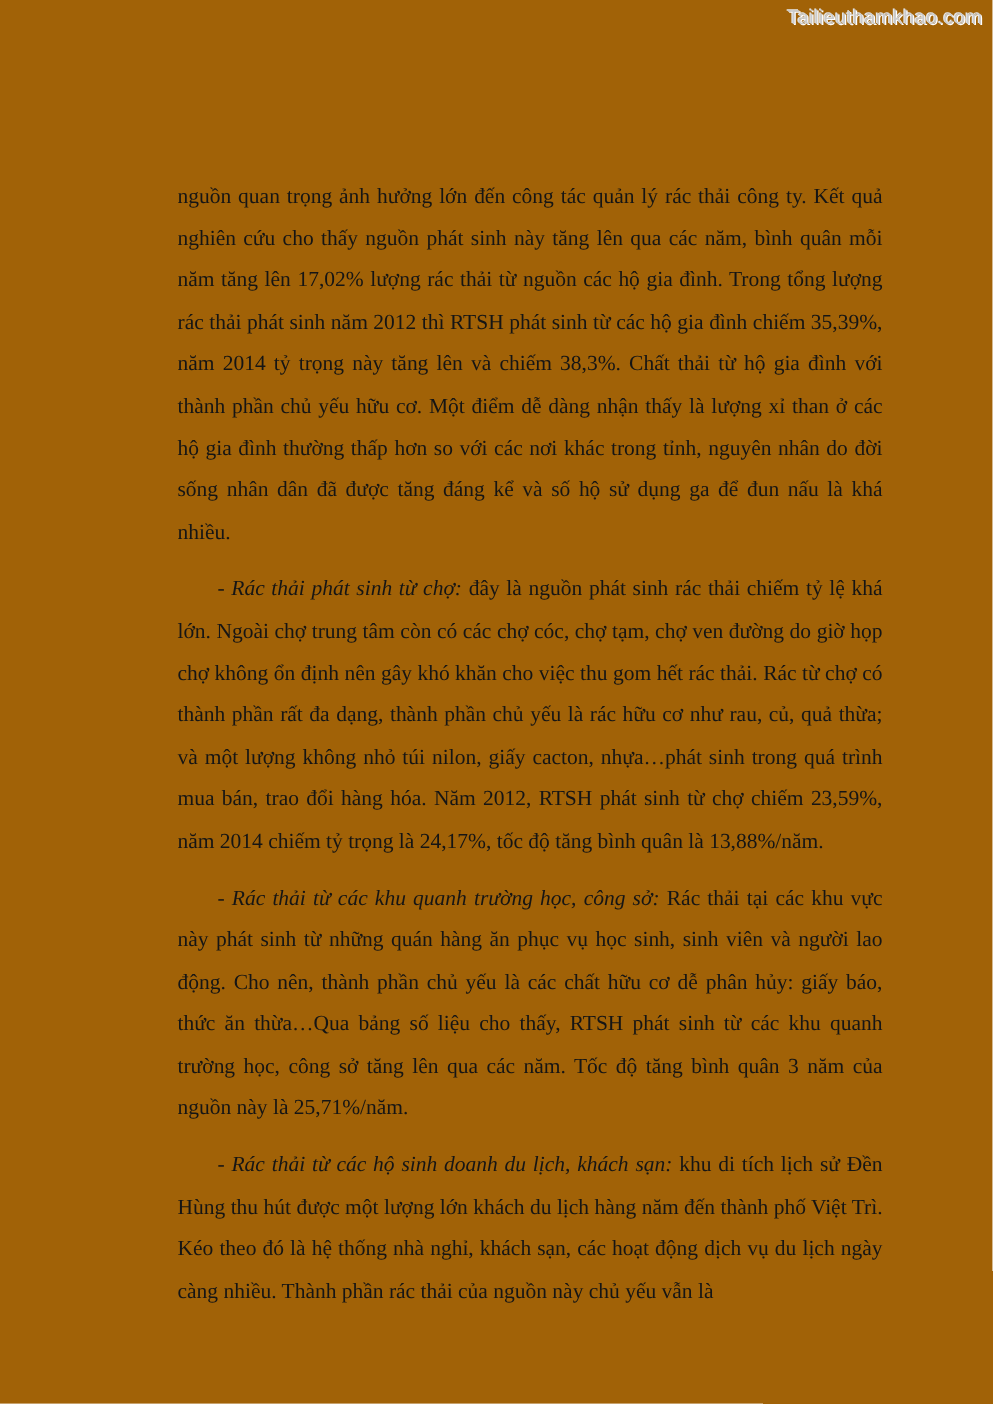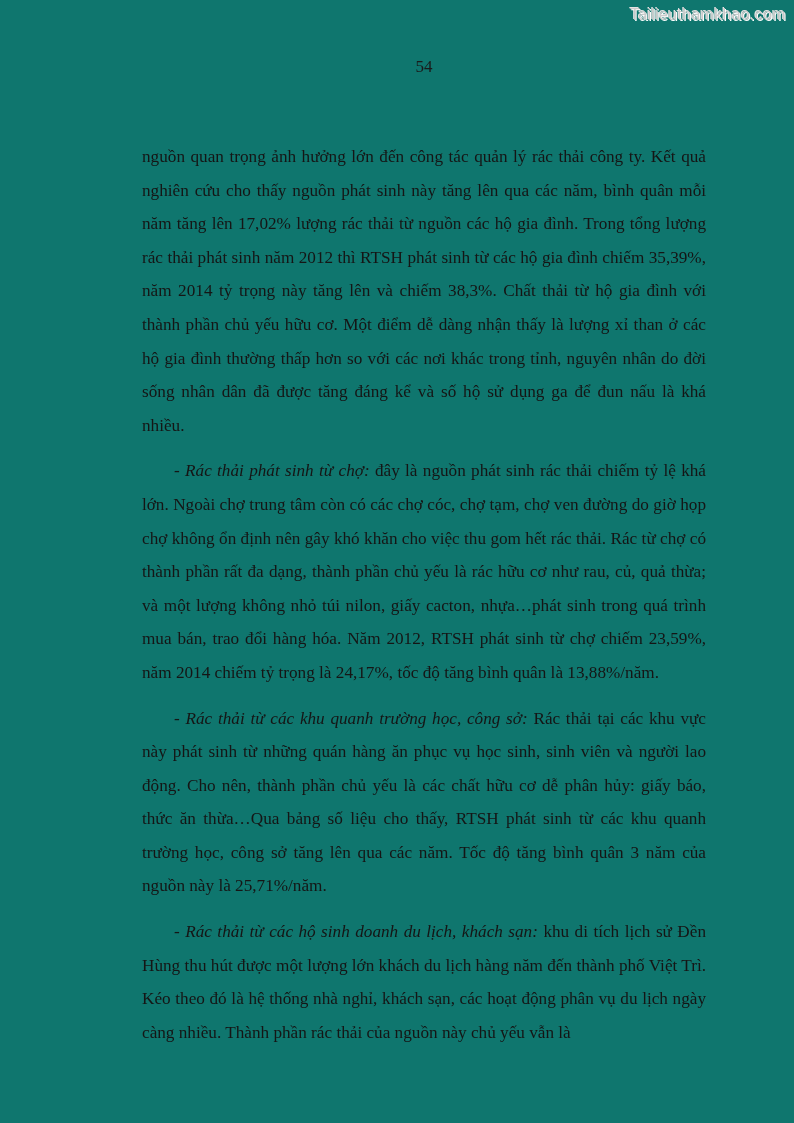--- a/index.html
+++ b/index.html
@@ -6,21 +6,21 @@
   html, body {
     width: 794px;
     height: 1123px;
     background: #ffffff;
     overflow: hidden;
   }
   .page {
     position: relative;
     width: 794px;
     height: 1123px;
-    background: #0f766e;
+    background: #a16207;
     font-family: "Liberation Serif", "DejaVu Serif", serif;
     color: #131313;
   }
   .watermark {
     position: absolute;
     top: 6px;
     right: 8px;
     font-family: "Liberation Sans", "DejaVu Sans", sans-serif;
     font-size: 16px;
     color: #cbcbcb;
@@ -51,27 +51,26 @@
   .content p.indented { text-indent: 32px; }
   .content em { }
 </style>
 </head>
 <body>
 
 <div class="page">
 
   <div class="watermark">Tailieuthamkhao.com</div>
 
-  <div class="page-number">54</div>
 
   <div class="content">
 
     <p><span>nguồn quan trọng ảnh hưởng lớn đến công tác quản lý rác thải công ty. Kết quả nghiên cứu cho thấy nguồn phát sinh này tăng lên qua các năm, bình quân mỗi năm tăng lên 17,02% lượng rác thải từ nguồn các hộ gia đình. Trong tổng lượng rác thải phát sinh năm 2012 thì RTSH phát sinh từ các hộ gia đình chiếm 35,39%, năm 2014 tỷ trọng này tăng lên và chiếm 38,3%. Chất thải từ hộ gia đình với thành phần chủ yếu hữu cơ. Một điểm dễ dàng nhận thấy là lượng xỉ than ở các hộ gia đình thường thấp hơn so với các nơi khác trong tỉnh, nguyên nhân do đời sống nhân dân đã được tăng đáng kể và số hộ sử dụng ga để đun nấu là khá nhiều.</span></p>
 
     <p class="indented"><em>- Rác thải phát sinh từ chợ:</em><span> đây là nguồn phát sinh rác thải chiếm tỷ lệ khá lớn. Ngoài chợ trung tâm còn có các chợ cóc, chợ tạm, chợ ven đường do giờ họp chợ không ổn định nên gây khó khăn cho việc thu gom hết rác thải. Rác từ chợ có thành phần rất đa dạng, thành phần chủ yếu là rác hữu cơ như rau, củ, quả thừa; và một lượng không nhỏ túi nilon, giấy cacton, nhựa…phát sinh trong quá trình mua bán, trao đổi hàng hóa. Năm 2012, RTSH phát sinh từ chợ chiếm 23,59%, năm 2014 chiếm tỷ trọng là 24,17%, tốc độ tăng bình quân là 13,88%/năm.</span></p>
 
     <p class="indented"><em>- Rác thải từ các khu quanh trường học, công sở:</em><span> Rác thải tại các khu vực này phát sinh từ những quán hàng ăn phục vụ học sinh, sinh viên và người lao động. Cho nên, thành phần chủ yếu là các chất hữu cơ dễ phân hủy: giấy báo, thức ăn thừa…Qua bảng số liệu cho thấy, RTSH phát sinh từ các khu quanh trường học, công sở tăng lên qua các năm. Tốc độ tăng bình quân 3 năm của nguồn này là 25,71%/năm.</span></p>
 
-    <p class="indented"><em>- Rác thải từ các hộ sinh doanh du lịch, khách sạn:</em><span> khu di tích lịch sử Đền Hùng thu hút được một lượng lớn khách du lịch hàng năm đến thành phố Việt Trì. Kéo theo đó là hệ thống nhà nghỉ, khách sạn, các hoạt động phân vụ du lịch ngày càng nhiều. Thành phần rác thải của nguồn này chủ yếu vẫn là</span></p>
+    <p class="indented"><em>- Rác thải từ các hộ sinh doanh du lịch, khách sạn:</em><span> khu di tích lịch sử Đền Hùng thu hút được một lượng lớn khách du lịch hàng năm đến thành phố Việt Trì. Kéo theo đó là hệ thống nhà nghỉ, khách sạn, các hoạt động dịch vụ du lịch ngày càng nhiều. Thành phần rác thải của nguồn này chủ yếu vẫn là</span></p>
 
   </div>
 
 </div>
 
 </body></html>

